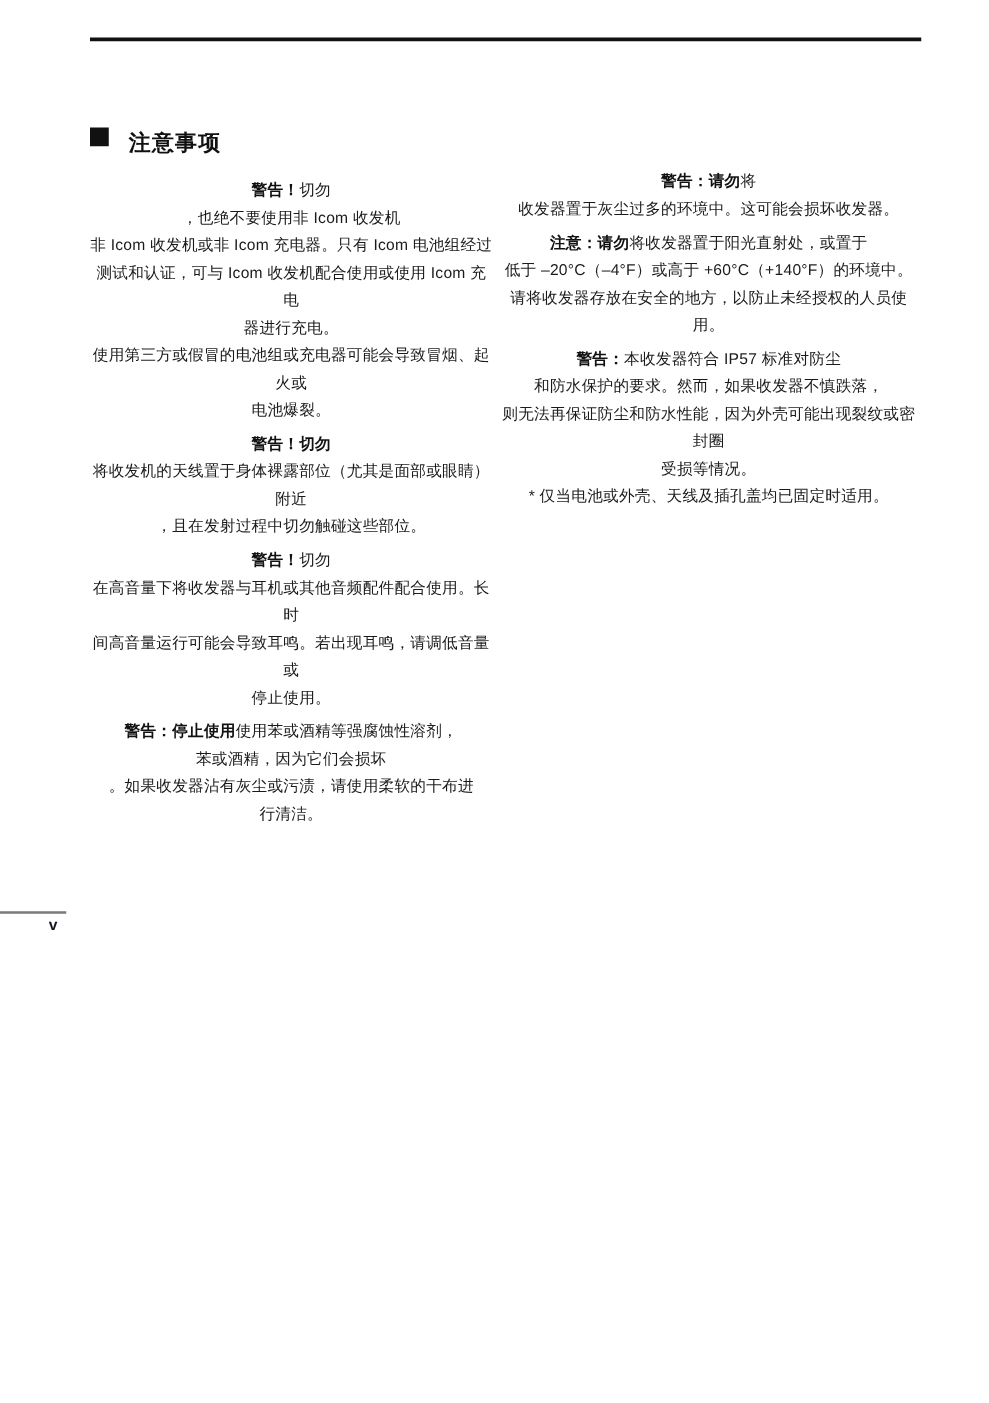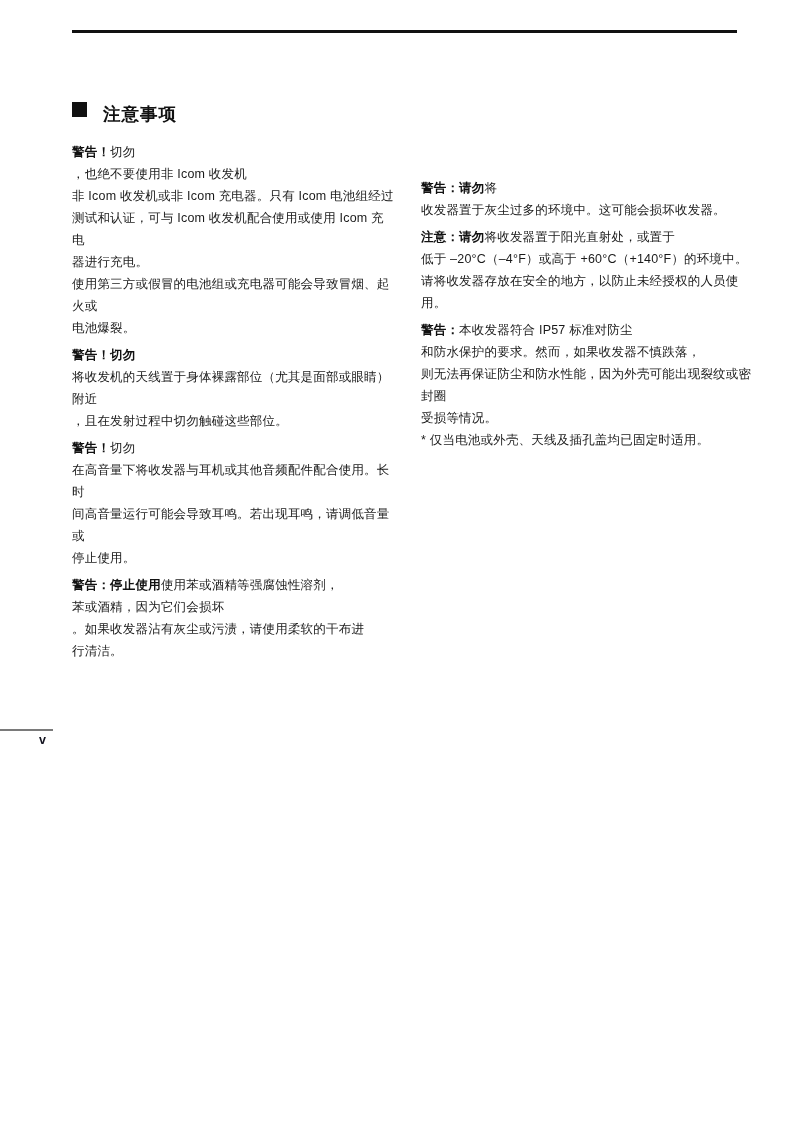--- a/index.html
+++ b/index.html
@@ -30,23 +30,24 @@
     width: 15px; height: 15px;
     background: #111111;
     display: inline-block;
     margin-right: 16px;
   }
   .col {
     position: absolute;
     font-size: 12.5px;
     line-height: 22px;
     letter-spacing: 0.2px;
+    text-align: center;
   }
   .col-left  { left: 72px;  top: 141px; width: 322px; }
-  .col-right { left: 421px; top: 134px; width: 340px; margin-top: 43px; }
+  .col-right { left: 397px; top: 134px; width: 340px; }
   .para { margin: 0 0 5px 0; }
   .para b { font-weight: bold; color: #111111; }
   .footer-rule {
     position: absolute;
     left: 0; top: 729px;
     width: 53px; height: 2px;
     background: #7a7a7a;
   }
   .page-num {
     position: absolute;

